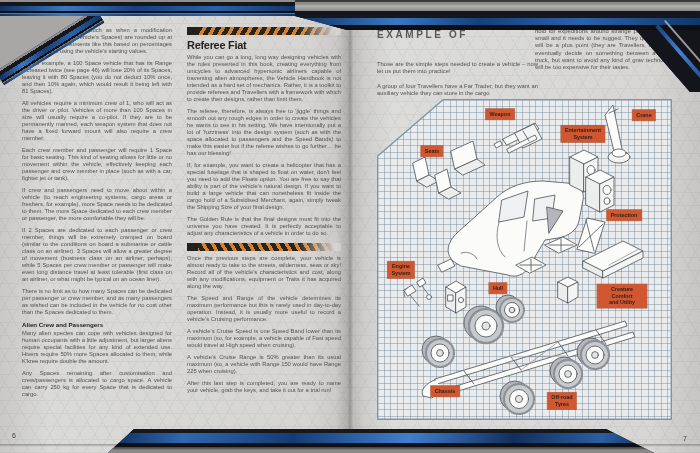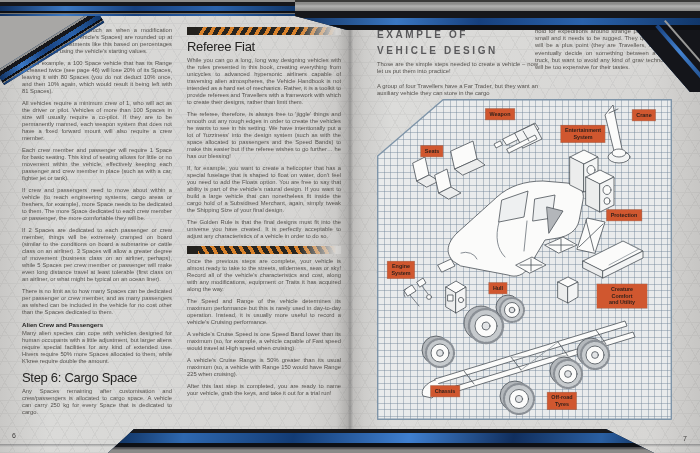--- a/index.html
+++ b/index.html
@@ -45,21 +45,21 @@
       linear-gradient(to bottom,#b9b8b6 0 2px,#17181c 2px 6px,transparent 6px 16px,#0e1015 16px 20px,#4a4a4e 20px 21px,#8b8a88 23px),
       linear-gradient(100deg,#0c2a55,#2e68b0 14%,#133c75 34%,#3f7fd0 55%,#112f5e 74%,#2a5fa2 90%,#0c2a55),
       #17181c;}
   .band-bottom-thin{position:absolute;left:0;top:444px;width:700px;height:3px;background:linear-gradient(to bottom,rgba(30,32,38,.35),transparent);}
 
   
   .col{position:absolute;top:27px;}
   .col1{left:22px;width:150px;height:408px;overflow:hidden;}
   .col2{left:187px;width:154px;height:408px;overflow:hidden;}
   p.body{font-size:5.8px;line-height:7px;color:#54514d;text-align:justify;margin:0 0 5px;}
-  h3.step{font-size:13px;font-weight:normal;color:#242322;margin:2px 0 3px;letter-spacing:-.3px;}
+  h3.step{font-size:11px;font-weight:bold;color:#242322;margin:2px 0 3px;letter-spacing:-.3px;}
   h4.sub{font-size:6.2px;font-weight:bold;color:#242322;margin:1px 0 2px;}
   .hazard{position:relative;height:8px;margin:0 0 4px;
     background:
       linear-gradient(90deg,transparent 72%,#d7d6d4 97%),
       linear-gradient(90deg,#23211d 0 11px,transparent 11px),
       repeating-linear-gradient(-60deg,#d8812a 0 3.5px,#26241f 3.5px 8px);}
   .hazard.rev{margin:6px 0 4px;
     background:
       linear-gradient(90deg,transparent 72%,#d7d6d4 97%),
       linear-gradient(90deg,#23211d 0 11px,transparent 11px),
@@ -99,21 +99,20 @@
     <div class="col col1">
       <p class="body">Note that all fractions (such as when a modification consumes 25% of a vehicle's Spaces) are rounded up at this stage. All adjustments like this based on percentages are calculated using the vehicle's starting values.</p>
       <p class="body">So, for example, a 100 Space vehicle that has its Range increased twice (see page 46) will lose 20% of its Spaces, leaving it with 80 Spaces (you do not deduct 10% once, and then 10% again, which would result it being left with 81 Spaces).</p>
       <p class="body">All vehicles require a minimum crew of 1, who will act as the driver or pilot. Vehicles of more than 100 Spaces in size will usually require a co-pilot. If they are to be permanently manned, each weapon system that does not have a fixed forward mount will also require a crew member.</p>
       <p class="body">Each crew member and passenger will require 1 Space for basic seating. This kind of seating allows for little or no movement within the vehicle, effectively keeping each passenger and crew member in place (such as with a car, fighter jet or tank).</p>
       <p class="body">If crew and passengers need to move about within a vehicle (to reach engineering systems, cargo areas or freshers, for example), more Space needs to be dedicated to them. The more Space dedicated to each crew member or passenger, the more comfortable they will be.</p>
       <p class="body">If 2 Spaces are dedicated to each passenger or crew member, things will be extremely cramped on board (similar to the conditions on board a submarine or cattle class on an airliner). 3 Spaces will allow a greater degree of movement (business class on an airliner, perhaps), while 5 Spaces per crew member or passenger will make even long distance travel at least tolerable (first class on an airliner, or what might be typical on an ocean liner).</p>
       <p class="body">There is no limit as to how many Spaces can be dedicated per passenger or crew member, and as many passengers as wished can be included in the vehicle for no cost other than the Spaces dedicated to them.</p>
       <h4 class="sub">Alien Crew and Passengers</h4>
       <p class="body">Many alien species can cope with vehicles designed for human occupants with a little adjustment, but larger aliens require special facilities for any kind of extended use. Hivers require 50% more Spaces allocated to them, while K'kree require double the amount.</p>
-      <h3 class="step">Step 6: Cargo Space</h3>
       <p class="body">Any Spaces remaining after customisation and crew/passengers is allocated to cargo space. A vehicle can carry 250 kg for every Space that is dedicated to cargo.</p>
     </div>
 
     <div class="col col2">
       <div class="hazard"></div>
       <h3 class="step">Referee Fiat</h3>
       <p class="body">While you can go a long, long way designing vehicles with the rules presented in this book, creating everything from unicycles to advanced hypersonic airliners capable of traversing alien atmospheres, the Vehicle Handbook is not intended as a hard set of mechanics. Rather, it is a toolkit to provide referees and Travellers with a framework with which to create their designs, rather than limit them.</p>
       <p class="body">The referee, therefore, is always free to 'jiggle' things and smooth out any rough edges in order to create the vehicles he wants to see in his setting. We have intentionally put a lot of 'fuzziness' into the design system (such as with the space allocated to passengers and the Speed Bands) to make this easier but if the referee wishes to go further… he has our blessing!</p>
       <p class="body">If, for example, you want to create a helicopter that has a special fuselage that is shaped to float on water, don't feel you need to add the Floats option. You are free to say that ability is part of the vehicle's natural design. If you want to build a large vehicle that can nonetheless fit inside the cargo hold of a Subsidised Merchant, again, simply tweak the Shipping Size of your final design.</p>
       <p class="body">The Golden Rule is that the final designs must fit into the universe you have created. It is perfectly acceptable to adjust any characteristics of a vehicle in order to do so.</p>
@@ -123,21 +122,20 @@
       <p class="body">A vehicle's Cruise Speed is one Speed Band lower than its maximum (so, for example, a vehicle capable of Fast speed would travel at High speed when cruising).</p>
       <p class="body">A vehicle's Cruise Range is 50% greater than its usual maximum (so, a vehicle with Range 150 would have Range 225 when cruising).</p>
       <p class="body">After this last step is completed, you are ready to name your vehicle, grab the keys, and take it out for a trial run!</p>
     </div>
     <div class="pagenum pn-left">6</div>
   </div>
 
   <div>
     <div class="rp-title">
       <div>EXAMPLE OF</div>
-      <div>VEHICLE DESIGN</div>
     </div>
     <p class="intro i1">Those are the simple steps needed to create a vehicle – now let us put them into practice!</p>
     <p class="intro i2">A group of four Travellers have a Far Trader, but they want an auxiliary vehicle they can store in the cargo</p>
     <p class="intro i3">hold for expeditions around strange planets. It needs to be small and it needs to be rugged. They quickly decide a gun will be a plus point (they are Travellers, after all…). They eventually decide on something between a buggy and a truck, but want to avoid any kind of grav technology as that will be too expensive for their tastes.</p>
 
     <div class="grid-area">
       <div class="grid-bg"></div>
 
       <svg class="diagram-svg" viewBox="0 0 295 321" fill="none" stroke="#4a5057" stroke-width="0.8" stroke-linejoin="round" stroke-linecap="round">
 

